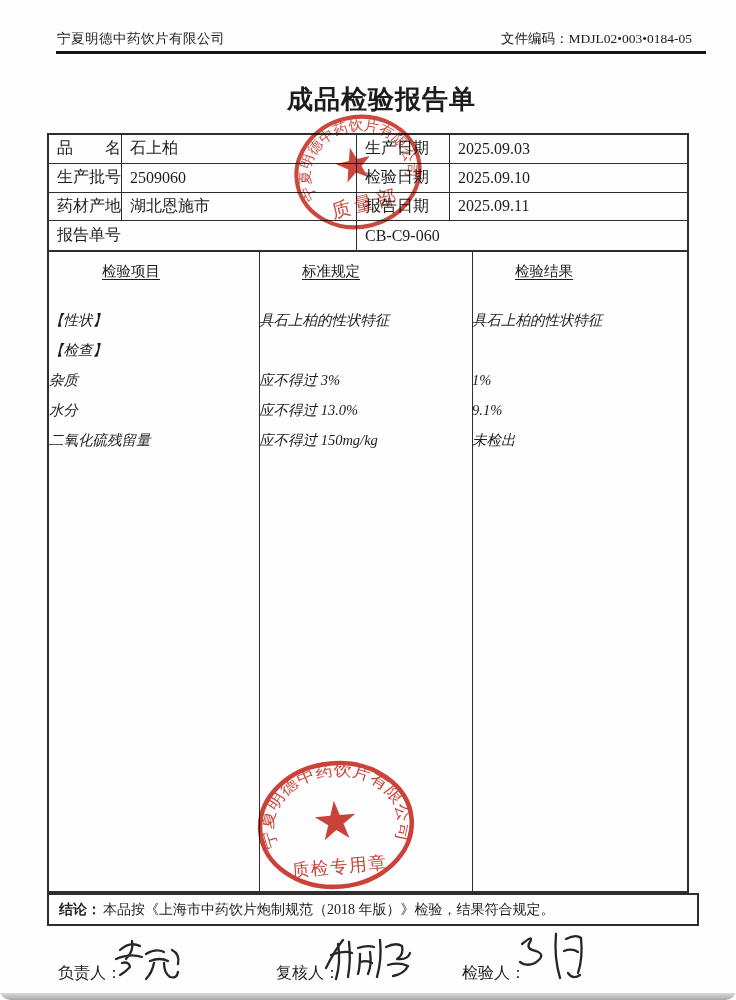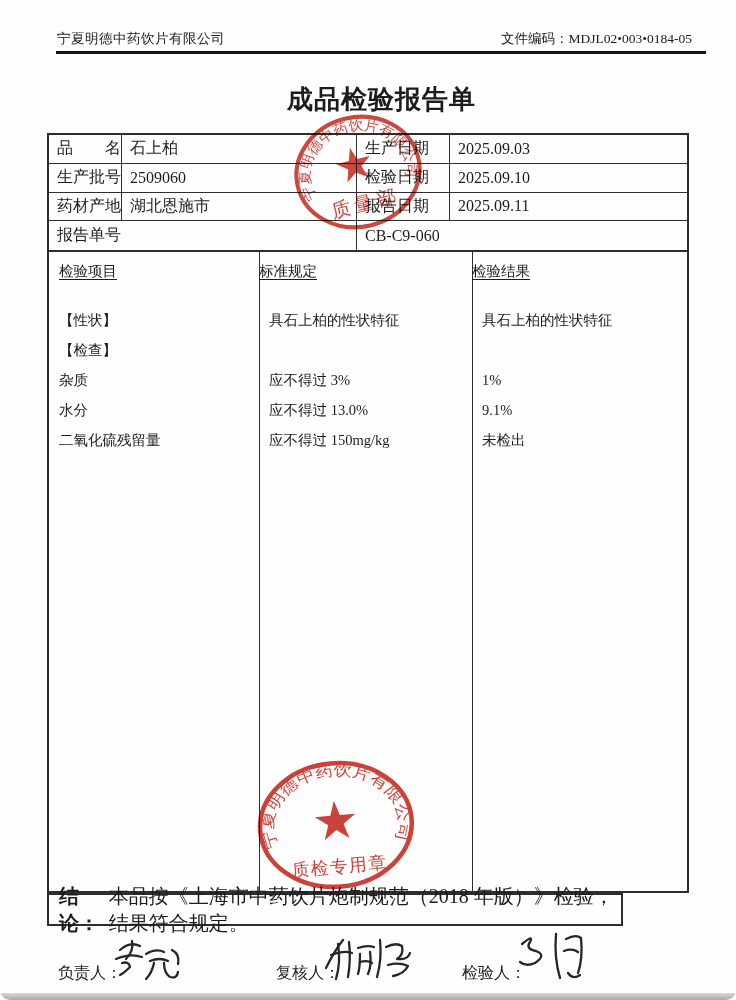--- a/index.html
+++ b/index.html
@@ -28,28 +28,28 @@
   .detail{
     position:absolute;left:47px;top:252px;width:642px;height:641px;box-sizing:border-box;
     border:2px solid #2e2e2e;border-top:none;font-size:14.5px;
   }
   .vline{position:absolute;top:0;bottom:0;width:1px;background:#2e2e2e;}
   .vline.v1{left:210px;}
   .vline.v2{left:423px;}
   .dheaders{position:absolute;top:10px;left:0;right:0;display:grid;grid-template-columns:210px 213px 1fr;}
   .dh{text-align:left;}
   .dh.first{text-align:left;padding-left:10px;}
-  .dh span{text-decoration:underline;text-underline-offset:3px;}
+  .dh span{text-decoration:underline;text-underline-offset:3px;margin-left:43px;}
   .drows{position:absolute;top:53px;left:0;right:0;}
   .drow{display:grid;grid-template-columns:210px 213px 1fr;height:30px;align-items:center;}
-  .drow > div{padding-left:10px;overflow:hidden;white-space:nowrap;}
+  .drow > div{padding-left:0;overflow:hidden;white-space:nowrap;font-style:italic;}
   
   .conclusion{
-    position:absolute;left:47px;top:893px;width:576px;height:33px;box-sizing:border-box;
-    border:2px solid #2e2e2e;display:flex;align-items:center;padding-left:10px;font-size:20px;background:transparent;
+    position:absolute;left:47px;top:893px;width:652px;height:33px;box-sizing:border-box;
+    border:2px solid #2e2e2e;display:flex;align-items:center;padding-left:10px;font-size:14px;background:transparent;
   }
   .c-label{font-weight:700;margin-right:2px;}
   
   .sig-label{position:absolute;top:963px;font-size:16px;}
   .sig-label.s1{left:58px;} .sig-label.s2{left:276px;} .sig-label.s3{left:462px;}
   .sig{position:absolute;}
   .sig path{fill:none;stroke:#262626;stroke-width:2.3;stroke-linecap:round;stroke-linejoin:round;}
   .sig.g1{left:106px;top:936px;}
   .sig.g2{left:318px;top:932px;}
   .sig.g3{left:510px;top:928px;}

